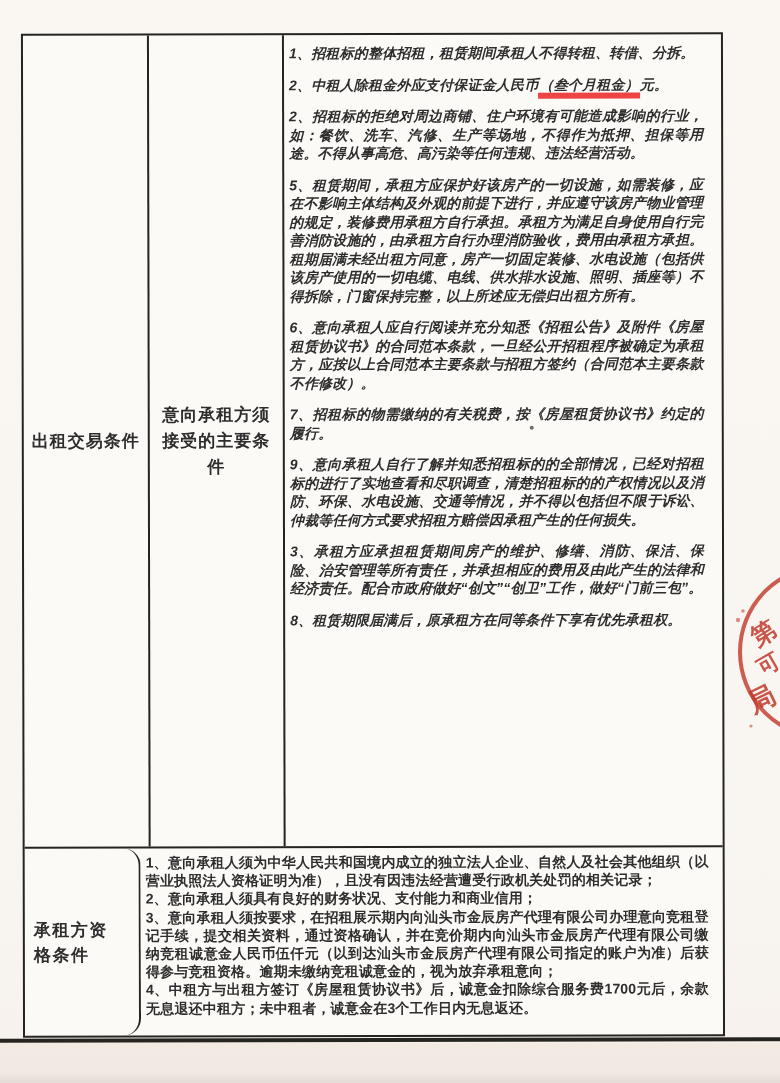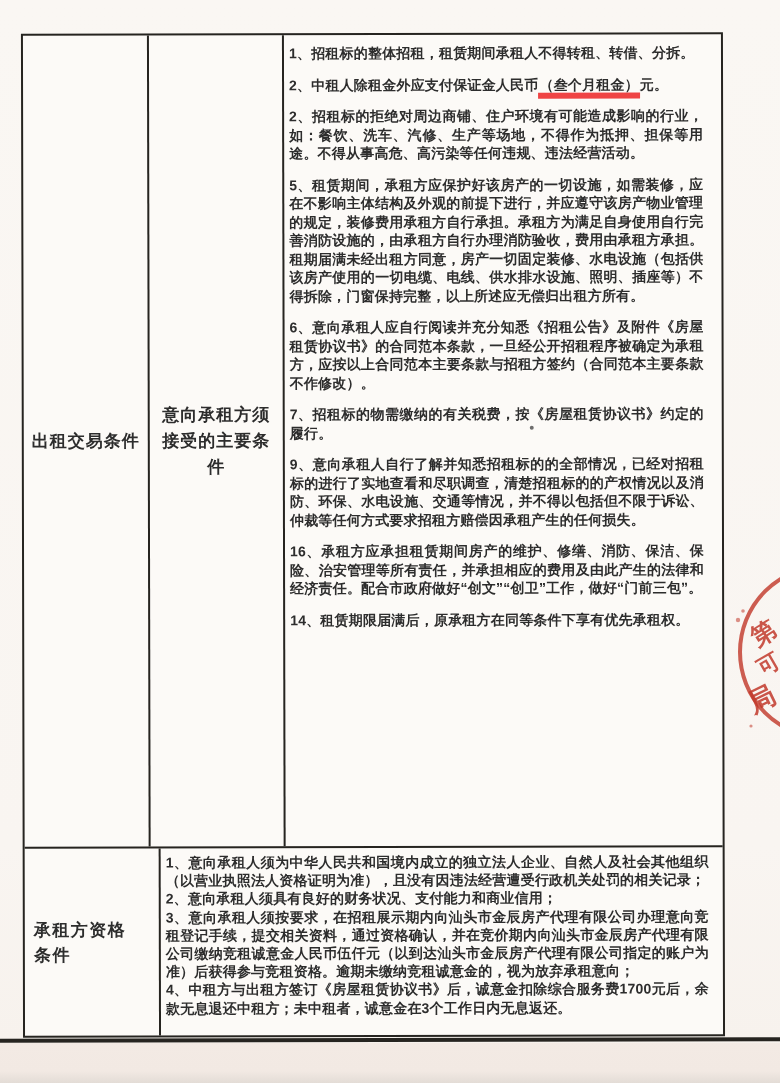--- a/index.html
+++ b/index.html
@@ -26,24 +26,24 @@
   .row-2{flex:1;}
   .cell{box-sizing:border-box;overflow:hidden;}
   .cell-border-r{border-right:2px solid #262420;}
   .hdr-cell{
     display:flex;align-items:center;justify-content:center;
     font-size:17px;font-weight:bold;letter-spacing:1px;
     text-align:center;line-height:26px;
   }
   .r1c1{width:126px;}
   .r1c2{width:135px;padding:0 6px;}
-  .r2c1{width:136px;justify-content:flex-start;text-align:left;padding:0 18px 0 9px;line-height:25px;letter-spacing:1.5px;}
+  .r2c1{width:116px;justify-content:flex-start;text-align:left;padding:0 18px 0 9px;line-height:25px;letter-spacing:1.5px;border-radius:17px;}
   .content-cell{flex:1;padding:9px 6px 0 5px;font-size:14px;font-weight:bold;line-height:18.5px;letter-spacing:0.2px;text-align:justify;}
   .content-cell-2{flex:1;padding:5px 14px 0 5px;font-size:14px;font-weight:bold;line-height:18.2px;letter-spacing:0.2px;text-align:justify;}
-  p.item{margin:0 12px 13px 0;}
+  p.item{margin:0 12px 13px 0;font-style:italic;}
   p.item:last-child{margin-bottom:0;}
   p.item2-line{margin:0;}
   .u{border-bottom:6px solid #ef4444;padding:0 1px 0 1px;}
   .speck{position:absolute;left:530px;top:426px;width:4px;height:4px;border-radius:50%;background:#4a4a4a;opacity:.8;}
   .stamp{position:absolute;left:730px;top:558px;width:50px;height:188px;}
   .stamp svg{overflow:visible;}
 </style>
 </head>
 <body>
 
@@ -63,22 +63,22 @@
         <span>意向承租方须接受的主要条件</span>
       </div>
       <div class="cell content-cell">
         <p class="item">1、招租标的整体招租，租赁期间承租人不得转租、转借、分拆。</p>
         <p class="item"><span class="item2-line">2、中租人除租金外应支付保证金人民币</span><span class="u">（叁个月租金）</span><span>元。</span></p>
         <p class="item">2、招租标的拒绝对周边商铺、住户环境有可能造成影响的行业，如：餐饮、洗车、汽修、生产等场地，不得作为抵押、担保等用途。不得从事高危、高污染等任何违规、违法经营活动。</p>
         <p class="item">5、租赁期间，承租方应保护好该房产的一切设施，如需装修，应在不影响主体结构及外观的前提下进行，并应遵守该房产物业管理的规定，装修费用承租方自行承担。承租方为满足自身使用自行完善消防设施的，由承租方自行办理消防验收，费用由承租方承担。租期届满未经出租方同意，房产一切固定装修、水电设施（包括供该房产使用的一切电缆、电线、供水排水设施、照明、插座等）不得拆除，门窗保持完整，以上所述应无偿归出租方所有。</p>
         <p class="item">6、意向承租人应自行阅读并充分知悉《招租公告》及附件《房屋租赁协议书》的合同范本条款，一旦经公开招租程序被确定为承租方，应按以上合同范本主要条款与招租方签约（合同范本主要条款不作修改）。</p>
         <p class="item">7、招租标的物需缴纳的有关税费，按《房屋租赁协议书》约定的履行。</p>
         <p class="item">9、意向承租人自行了解并知悉招租标的的全部情况，已经对招租标的进行了实地查看和尽职调查，清楚招租标的的产权情况以及消防、环保、水电设施、交通等情况，并不得以包括但不限于诉讼、仲裁等任何方式要求招租方赔偿因承租产生的任何损失。</p>
-        <p class="item">16、承租方应承担租赁期间房产的维护、修缮、消防、保洁、保险、治安管理等所有责任，并承担相应的费用及由此产生的法律和经济责任。配合市政府做好“创文”“创卫”工作，做好“门前三包”。</p>
-        <p class="item">14、租赁期限届满后，原承租方在同等条件下享有优先承租权。</p>
+        <p class="item">3、承租方应承担租赁期间房产的维护、修缮、消防、保洁、保险、治安管理等所有责任，并承担相应的费用及由此产生的法律和经济责任。配合市政府做好“创文”“创卫”工作，做好“门前三包”。</p>
+        <p class="item">8、租赁期限届满后，原承租方在同等条件下享有优先承租权。</p>
       </div>
     </div>
 
     <div class="row row-2">
       <div class="cell cell-border-r hdr-cell r2c1">
         <span>承租方资格条件</span>
       </div>
       <div class="cell content-cell-2">
         <p class="item2-line">1、意向承租人须为中华人民共和国境内成立的独立法人企业、自然人及社会其他组织（以营业执照法人资格证明为准），且没有因违法经营遭受行政机关处罚的相关记录；</p>
         <p class="item2-line">2、意向承租人须具有良好的财务状况、支付能力和商业信用；</p>

